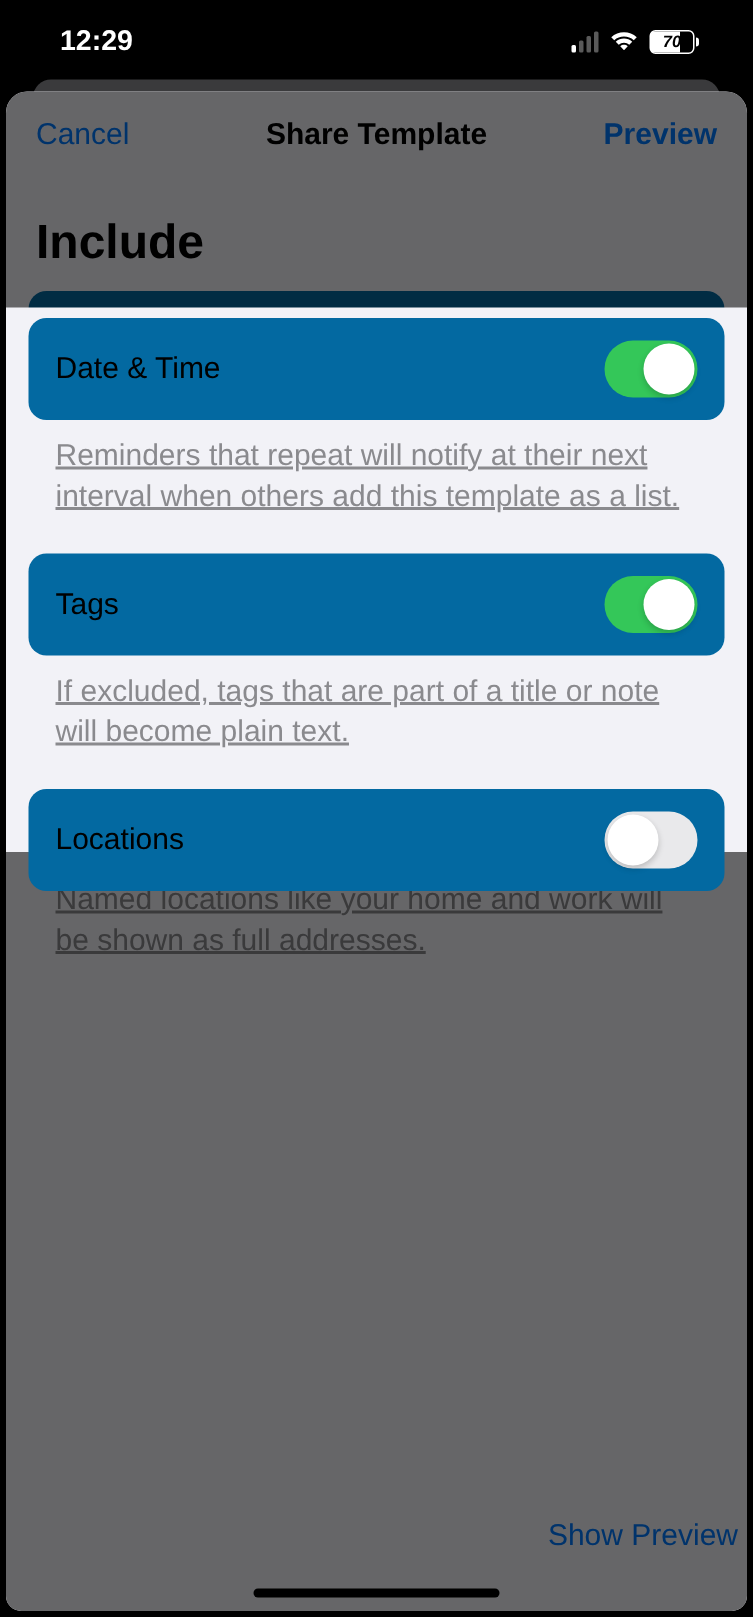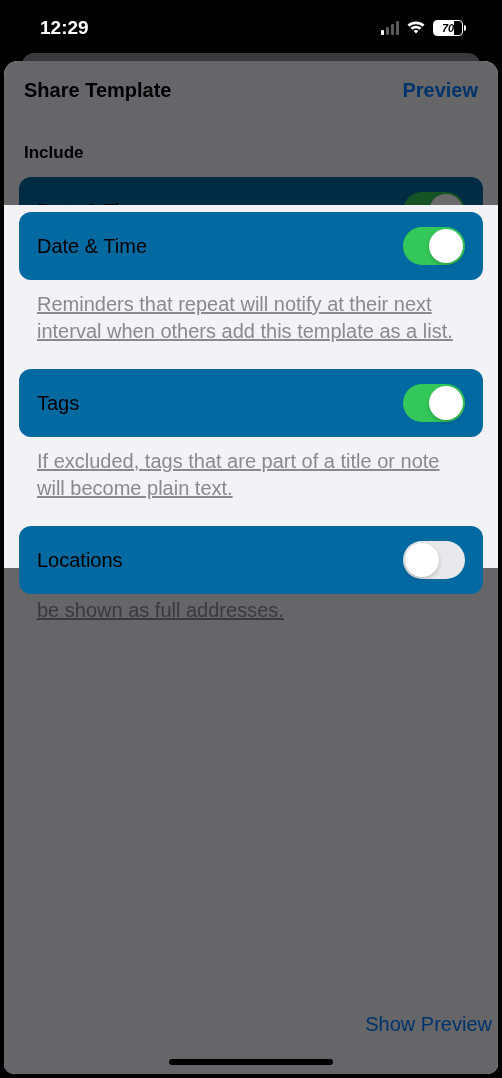--- a/index.html
+++ b/index.html
@@ -111,21 +111,21 @@
     }
     .nav-title {
       font-size: 20px;
       font-weight: 600;
       color: #000;
     }
     .content {
       padding: 0 0;
     }
     .section-header {
-      font-size: 17px;
+      font-size: 32px;
       font-weight: 700;
       color: #000;
       padding: 24px 20px 14px 20px;
     }
     .cell {
       background: #0369a1;
       border-radius: 12px;
       margin: 0 15px;
       padding: 15px 18px;
       display: flex;
@@ -228,20 +228,21 @@
       <div class="battery-cap"></div>
     </div>
   </div>
 </div>
 
 <div class="sheet-stack"></div>
 
 <div class="sheet">
 
   <div class="nav-bar">
+    <div class="nav-left">Cancel</div>
     <div class="nav-title">Share Template</div>
     <div class="nav-right">Preview</div>
   </div>
 
   <div class="content">
     <div class="section-header">Include</div>
 
     <div class="cell">
       <div class="cell-label">Date &amp; Time</div>
       <div class="toggle on">

